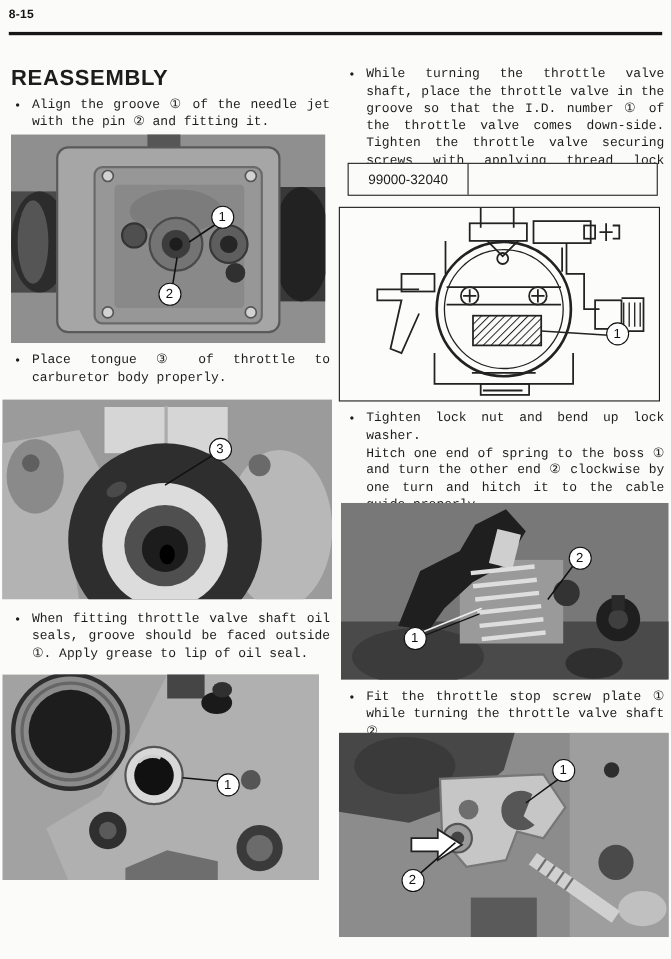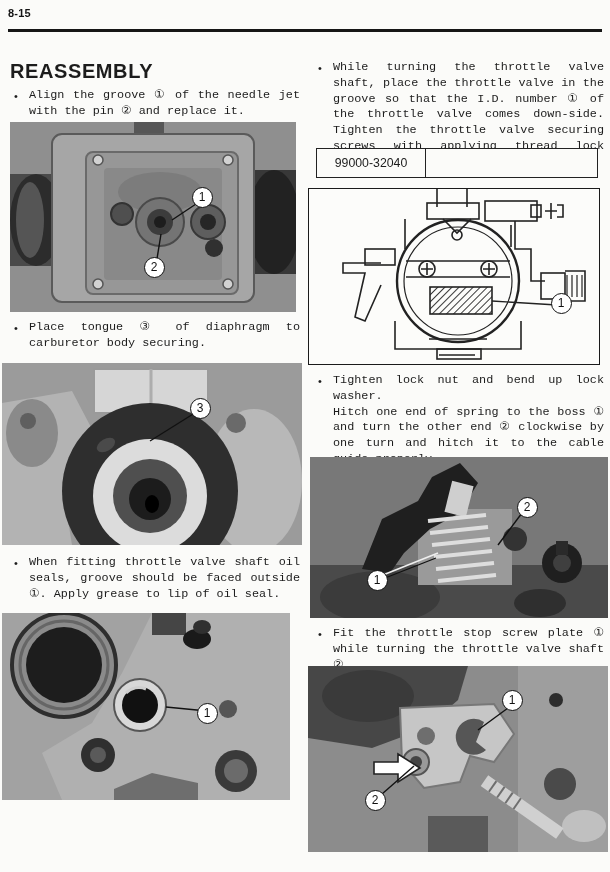--- a/index.html
+++ b/index.html
@@ -85,21 +85,21 @@
 
   <div class="hdr">
     <span>8-15</span>
   </div>
   <div class="hdr-rule"></div>
 
   <div class="section-title">REASSEMBLY</div>
 
   <div class="step" style="top:88px; left:14px; width:286px;">
     <span class="b">•</span>
-    <div class="t">Align the groove ① of the needle jet with the pin ② and replace it.</div>
+    <div class="t">Align the groove ① of the needle jet with the pin ② and fitting it.</div>
   </div>
 
   <div class="fig" style="top:122px; left:10px; width:286px; height:190px;">
     <svg width="286" height="190" viewBox="0 0 286 190">
       <rect width="286" height="190" fill="#8f8f8f"></rect>
       <rect x="0" y="52" width="56" height="92" fill="#4a4a4a"></rect>
       <ellipse cx="26" cy="98" rx="26" ry="46" fill="#2c2c2c"></ellipse>
       <ellipse cx="20" cy="98" rx="14" ry="38" fill="#555"></ellipse>
       <rect x="234" y="48" width="52" height="104" fill="#383838"></rect>
       <ellipse cx="264" cy="100" rx="26" ry="52" fill="#222"></ellipse>
@@ -121,21 +121,21 @@
       <circle cx="218" cy="162" r="5" fill="#d2d2d2" stroke="#555" stroke-width="1.5"></circle>
       <line x1="192" y1="78" x2="162" y2="98" stroke="#111" stroke-width="1.4"></line>
       <line x1="146" y1="143" x2="151" y2="112" stroke="#111" stroke-width="1.4"></line>
     </svg>
     <div class="co" style="left:181.5px; top:64.5px;">1</div>
     <div class="co" style="left:133.5px; top:134.5px;">2</div>
   </div>
 
   <div class="step" style="top:320px; left:14px; width:286px;">
     <span class="b">•</span>
-    <div class="t">Place tongue ③ of diaphragm to carburetor body securing.</div>
+    <div class="t">Place tongue ③ of throttle to carburetor body properly.</div>
   </div>
 
   <div class="fig" style="top:363px; left:2px; width:300px; height:182px;">
     <svg width="300" height="182" viewBox="0 0 300 182">
       <rect width="300" height="182" fill="#9b9b9b"></rect>
       <polygon points="0,40 70,28 92,70 60,120 70,182 0,182" fill="#b3b3b3"></polygon>
       <ellipse cx="30" cy="70" rx="26" ry="34" fill="#8a8a8a"></ellipse>
       <circle cx="26" cy="58" r="8" fill="#5f5f5f"></circle>
       <rect x="92" y="6" width="114" height="44" fill="#d6d6d6" stroke="#9a9a9a" stroke-width="2"></rect>
       <line x1="149" y1="6" x2="149" y2="50" stroke="#adadad" stroke-width="3"></line>

